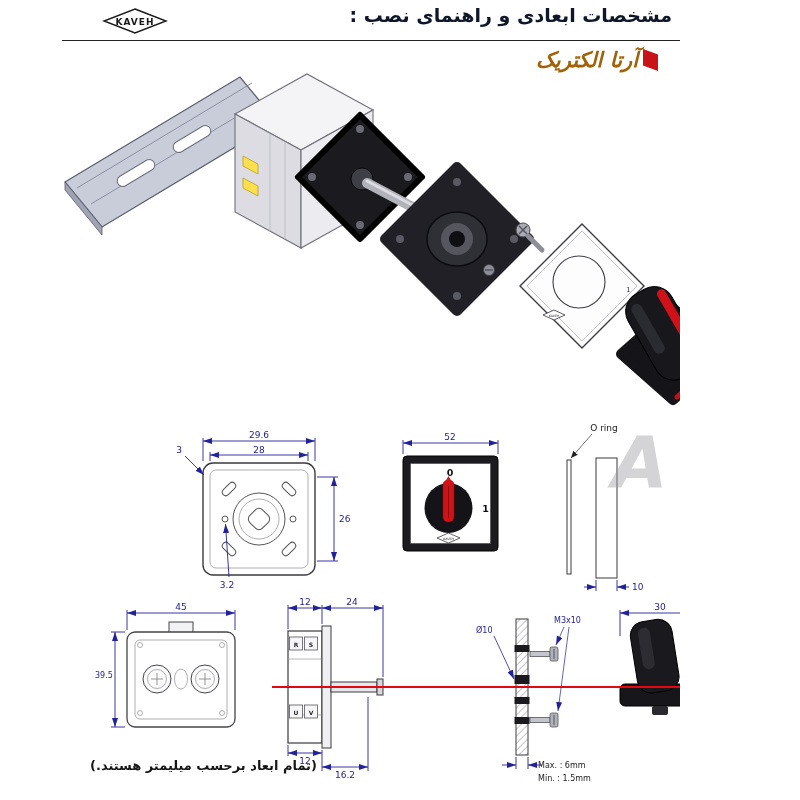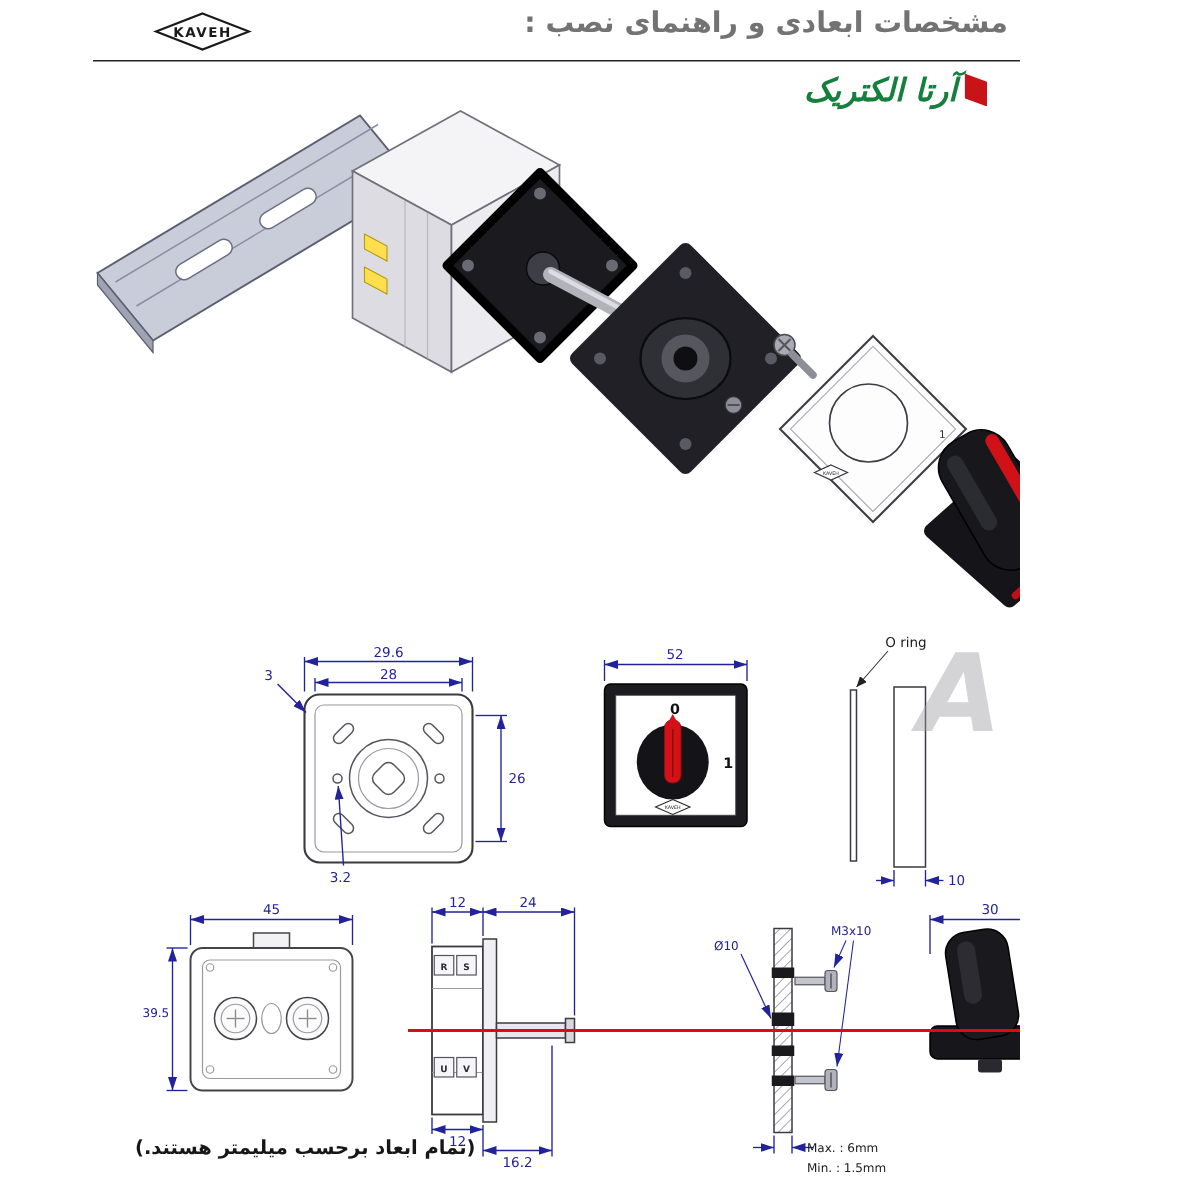--- a/index.html
+++ b/index.html
@@ -1,21 +1,21 @@
 <!DOCTYPE html>
 <html><head>
 <meta charset="utf-8">
 <style>
   html,body{margin:0;padding:0;background:#fff;}
   #page{position:relative;width:680px;height:800px;background:#fff;
         font-family:"DejaVu Sans","Liberation Sans",sans-serif;overflow:hidden;}
   .abs{position:absolute;}
-  #header-title{right:8px;top:4px;font-size:19px;font-weight:bold;color:#737373;direction:rtl;}
+  #header-title{right:8px;top:4px;font-size:19px;font-weight:bold;color:#0f172a;direction:rtl;}
   #header-rule{left:62px;top:40px;width:730px;height:0;border-top:1.6px solid #222;}
-  #brand{right:22px;top:48px;direction:rtl;display:flex;align-items:center;gap:5px;color:#15803d;}
+  #brand{right:22px;top:48px;direction:rtl;display:flex;align-items:center;gap:5px;color:#a16207;}
   #brand .brand-text{font-size:21px;font-weight:bold;font-style:italic;}
   #brand .brand-mark{width:15px;height:22px;background:#c81318;
         clip-path:polygon(0 0,100% 25%,100% 100%,0 75%);display:inline-block;}
   #watermark{left:612px;top:420px;font-size:72px;font-style:italic;font-weight:bold;
         color:#9a9aa2;opacity:.42;z-index:1;}
   #redline{left:272px;top:686px;width:436px;height:2px;background:#e30613;z-index:6;}
   #footer-note{left:90px;top:758px;font-size:13px;font-weight:bold;color:#161616;direction:rtl;}
   svg{position:absolute;overflow:visible;}
   svg text{font-family:"DejaVu Sans","Liberation Sans",sans-serif;}
   .dimt{fill:#22229a;font-size:9px;}

